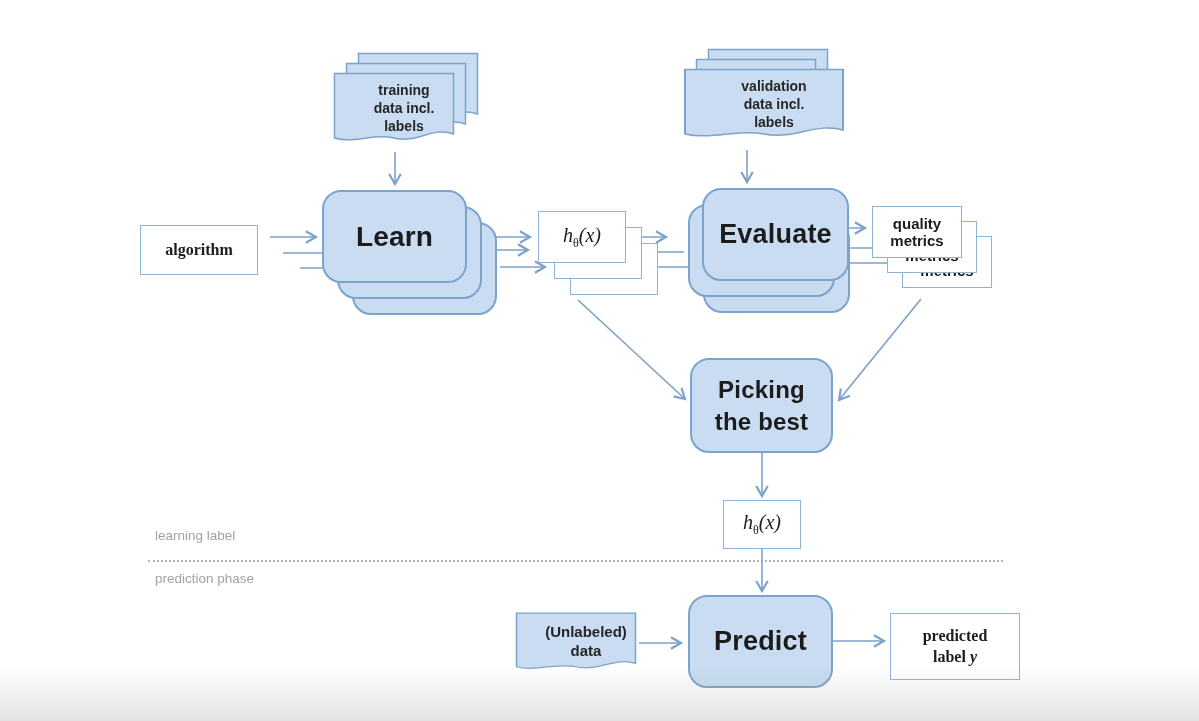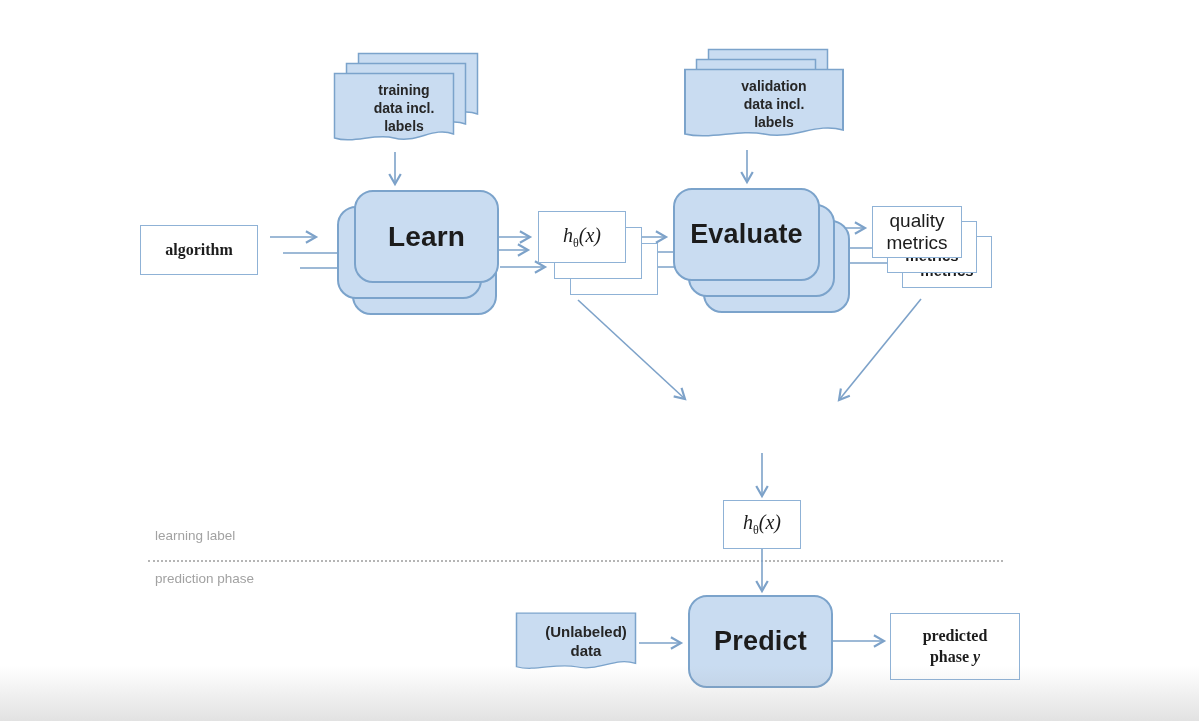--- a/index.html
+++ b/index.html
@@ -110,71 +110,75 @@
 data incl.
 labels</div>
   </div>
 
   <div class="node whitebox serifbox" style="left:140px;top:225px;width:118px;height:50px;font-size:16px;">
     <span>algorithm</span>
   </div>
 
   <div class="node round" style="left:352px;top:222px;width:145px;height:93px;"></div>
   <div class="node round" style="left:337px;top:206px;width:145px;height:93px;"></div>
-  <div class="node round biglabel" style="left:322px;top:190px;width:145px;height:93px;font-size:28px;margin-left:32px;">
+  <div class="node round biglabel" style="left:322px;top:190px;width:145px;height:93px;font-size:28px;">
     <span>Learn</span>
   </div>
 
   <div class="node whitebox math" style="left:570px;top:243px;width:88px;height:52px;">
     <span><span>h</span><span class="theta">θ</span><span>(x)</span></span>
   </div>
   <div class="node whitebox math" style="left:554px;top:227px;width:88px;height:52px;">
     <span><span>h</span><span class="theta">θ</span><span>(x)</span></span>
   </div>
   <div class="node whitebox math" style="left:538px;top:211px;width:88px;height:52px;">
     <span><span>h</span><span class="theta">θ</span><span>(x)</span></span>
   </div>
 
   <div class="node round" style="left:703px;top:220px;width:147px;height:93px;"></div>
   <div class="node round" style="left:688px;top:204px;width:147px;height:93px;"></div>
-  <div class="node round biglabel" style="left:673px;top:188px;width:147px;height:93px;font-size:27px;">
+  <div class="node round biglabel" style="left:702px;top:188px;width:147px;height:93px;font-size:27px;">
     <span>Evaluate</span>
   </div>
 
   <div class="node whitebox pre" style="left:902px;top:236px;width:90px;height:52px;font-weight:bold;font-size:15px;line-height:1.15;color:#1c1c1c;">
     <span class="pre">quality
 metrics</span>
   </div>
   <div class="node whitebox pre" style="left:887px;top:221px;width:90px;height:52px;font-weight:bold;font-size:15px;line-height:1.15;color:#1c1c1c;">
     <span class="pre">quality
 metrics</span>
   </div>
-  <div class="node whitebox pre" style="left:872px;top:206px;width:90px;height:52px;font-weight:normal;font-size:19px;line-height:1.15;color:#1c1c1c;">
+  <div class="node whitebox pre" style="left:872px;top:206px;width:90px;height:52px;font-weight:bold;font-size:15px;line-height:1.15;color:#1c1c1c;">
     <span class="pre">quality
 metrics</span>
   </div>
 
+  <div class="node round biglabel pre" style="left:690px;top:358px;width:143px;height:95px;font-size:24px;line-height:1.3;">
+    <span class="pre">Picking
+the best</span>
+  </div>
 
   <div class="node whitebox math" style="left:723px;top:500px;width:78px;height:49px;">
     <span><span>h</span><span class="theta">θ</span><span>(x)</span></span>
   </div>
 
   <div class="doc" style="left:515px;top:612px;width:122px;height:68px;">
     <svg viewBox="0 0 122 82" preserveAspectRatio="none">
         <path d="M1.5,1.5 H120.5 V62 C100,54 84,72 61,66 C42,61 20,72 1.5,66 Z" fill="#c9dcf1" stroke="#7ba3cb" stroke-width="1.5"></path>
       </svg>
     <div class="doc-label" style="font-size:15px;">(Unlabeled)
 data</div>
   </div>
 
   <div class="node round biglabel" style="left:688px;top:595px;width:145px;height:93px;font-size:27px;">
     <span>Predict</span>
   </div>
 
   <div class="node whitebox serifbox" style="left:890px;top:613px;width:130px;height:67px;font-size:16px;line-height:1.3;">
     <span>
       <span style="display:block;">predicted</span>
-      <span style="display:block;"><span>phase </span><span style="font-style:italic;">y</span></span>
+      <span style="display:block;"><span>label </span><span style="font-style:italic;">y</span></span>
     </span>
   </div>
 
   <div class="fade"></div>
 </div>
 
 </body></html>

